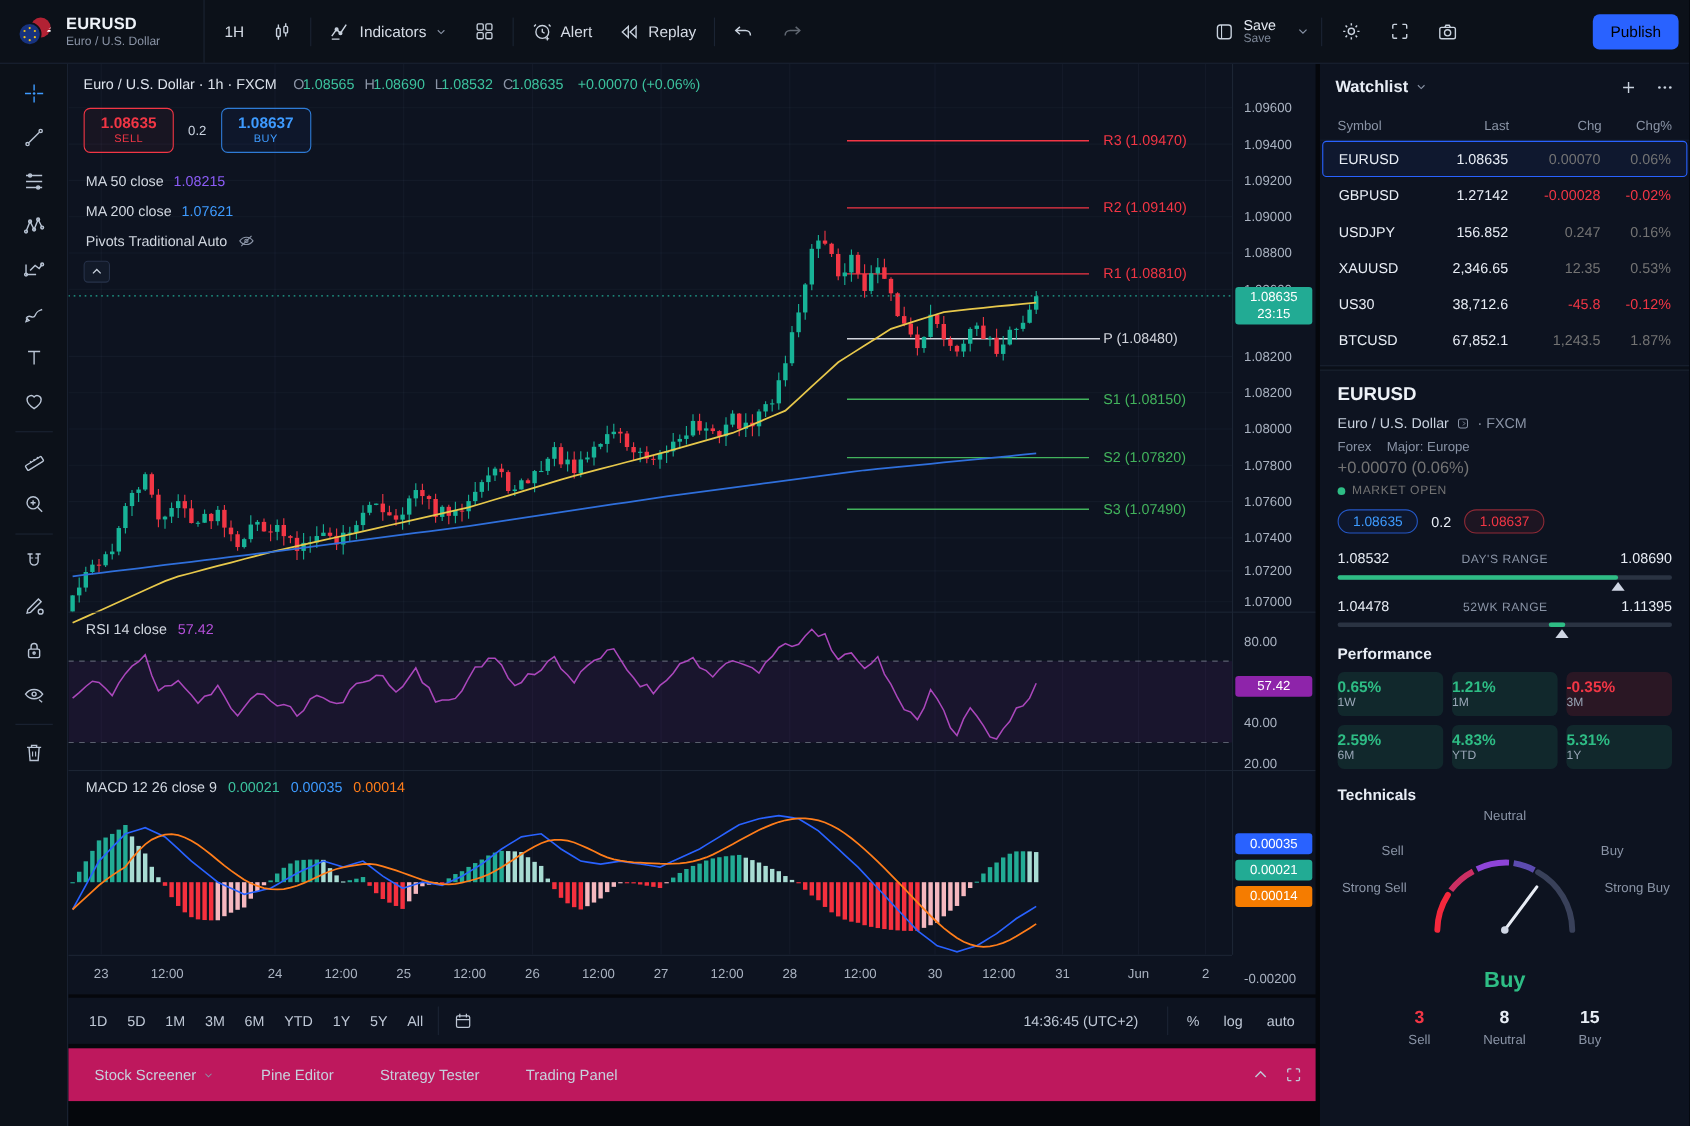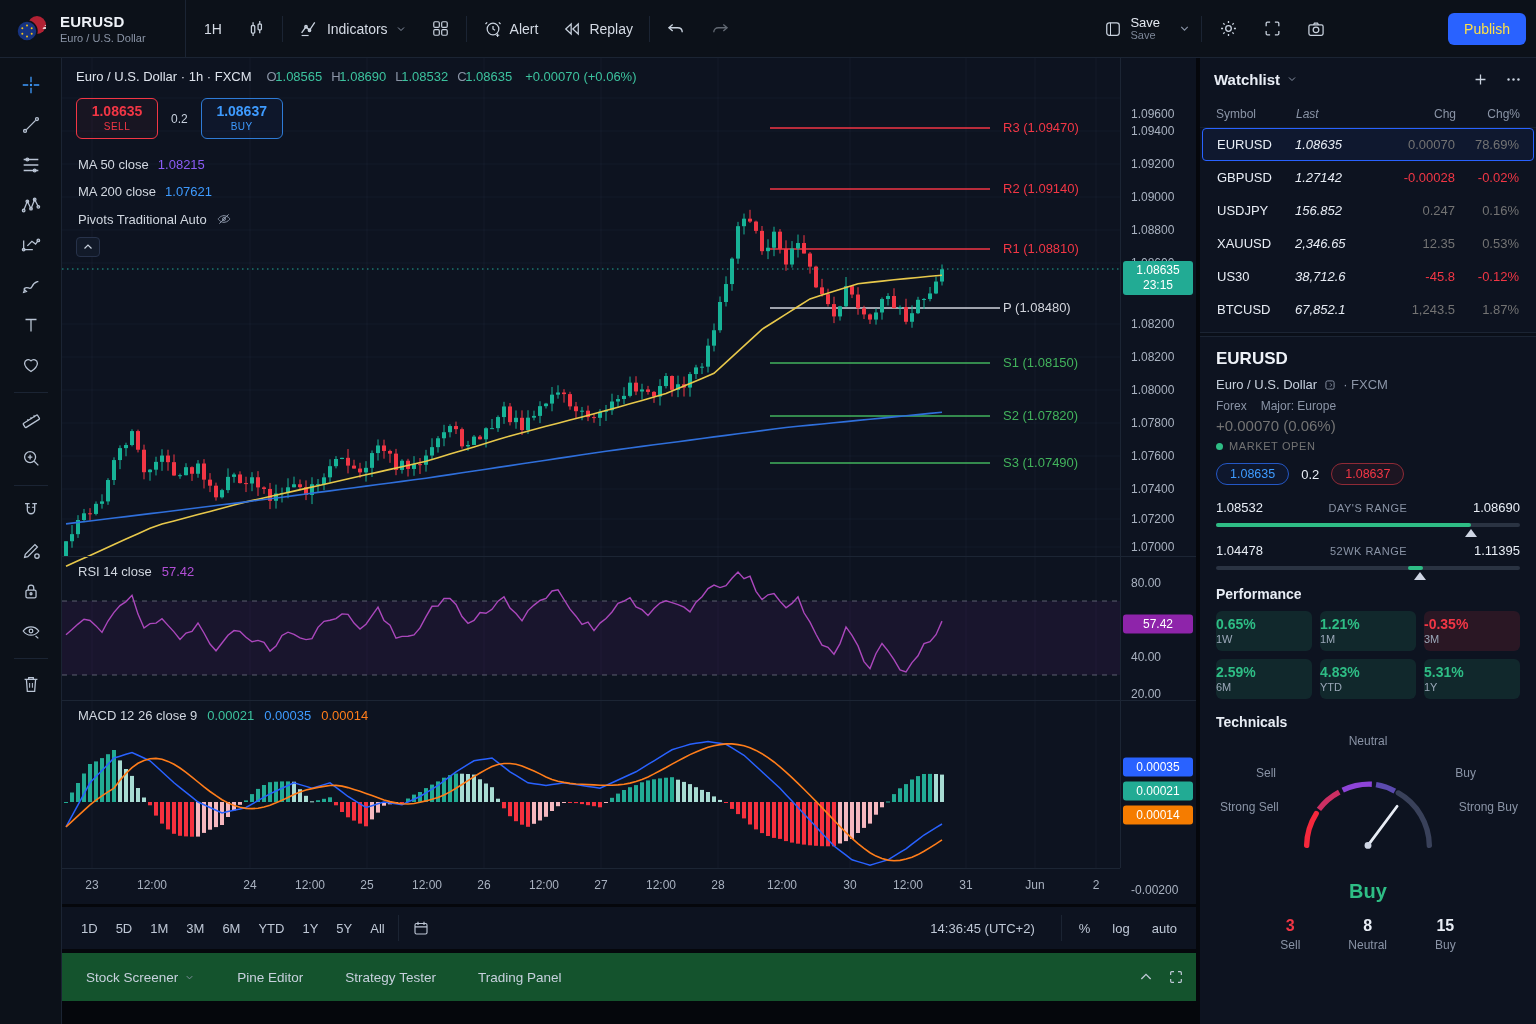--- a/index.html
+++ b/index.html
@@ -15,21 +15,21 @@
   .sym-names .t1 { font-size:15px; font-weight:bold; color:#eef2f8; letter-spacing:.2px; }
   .sym-names .t2 { font-size:11px; color:#8a94a6; margin-top:2px; }
   .tb-item { display:flex; align-items:center; gap:7px; padding:0 12px; height:38px; border-radius:6px;
              color:#d5dbe5; font-size:14px; cursor:pointer; }
   .tb-item svg { display:block; }
   .tb-sep { width:1px; height:26px; background:#1b2433; margin:0 4px; }
   .tb-right { margin-left:auto; display:flex; align-items:center; padding-right:10px; }
   .save-stack { display:flex; flex-direction:column; line-height:13px; }
   .save-stack .s1 { font-size:13px; color:#e4e9f1; }
   .save-stack .s2 { font-size:11px; color:#7d8798; }
-  .publish-btn { background:#2962ff; color:#fde047; font-size:14px; padding:8px 16px; border-radius:6px;
+  .publish-btn { background:#2962ff; color:#000000; font-size:14px; padding:8px 16px; border-radius:6px;
                  border:none; cursor:pointer; margin-left:110px; }
   .dim { opacity:.45; }
 
   
   .drawbar { position:absolute; top:58px; left:0; width:62px; bottom:0; background:#0c1119;
              border-right:1px solid #1b2433; display:flex; flex-direction:column; align-items:center;
              padding-top:8px; z-index:20; }
   .draw-tool { width:38px; height:38px; display:flex; align-items:center; justify-content:center;
                border-radius:6px; cursor:pointer; margin-bottom:2px; }
   .draw-sep { width:34px; height:1px; background:#1b2433; margin:6px 0; }
@@ -71,40 +71,40 @@
                   justify-content:center; cursor:pointer; z-index:10; }
   .pane-label { position:absolute; left:16px; display:flex; gap:10px; font-size:13px; z-index:10; }
   .pane-label .nm { color:#d1d7e0; }
 
   
   .range-bar { position:relative; margin-top:3px; width:1134px; height:42px; background:#0d1320;
                display:flex; align-items:center; padding:0 10px; }
   .rb-btn { font-size:13px; color:#bfc8d6; padding:5px 9px; border-radius:5px; cursor:pointer; }
   .rb-right { margin-left:auto; display:flex; align-items:center; gap:4px; }
   .rb-time { font-size:13px; color:#bfc8d6; margin-right:18px; cursor:pointer; }
-  .bottom-bar { position:relative; margin-top:4px; width:1134px; height:48px; background:#14532d;
+  .bottom-bar { position:relative; margin-top:4px; width:1134px; height:48px; background:#be185d;
                 display:flex; align-items:center; padding:0 12px; }
   .bb-item { font-size:13.5px; color:#c7d0dd; padding:8px 12px; margin-right:18px; cursor:pointer;
              display:flex; align-items:center; gap:6px; border-radius:5px; }
   .bb-right { margin-left:auto; display:flex; align-items:center; gap:14px; }
   .icon-btn { cursor:pointer; display:flex; align-items:center; justify-content:center; }
 
   
   .right-panel { position:absolute; top:58px; left:1199px; width:337px; bottom:0; background:#0d1320;
                  border-left:1px solid #05070c; z-index:10; overflow:hidden; }
   .wl-header { display:flex; align-items:center; height:42px; padding:0 14px; }
   .wl-title { font-size:15px; font-weight:bold; color:#e8edf5; display:flex; gap:6px; align-items:center; cursor:pointer; }
   .wl-actions { margin-left:auto; display:flex; gap:16px; }
   .wl-cols { display:flex; align-items:center; height:28px; padding:0 16px; font-size:12px; color:#8a94a6;
              border-bottom:1px solid #161f2e; }
   .wl-row { display:flex; align-items:center; height:33px; padding:0 14px; font-size:13px;
             border:1px solid transparent; border-radius:4px; margin:0 2px; cursor:pointer; }
   .wl-row.selected { border-color:#2962ff; background:rgba(41,98,255,.07); }
   .c-sym { flex:1; color:#e8edf5; }
-  .c-last { width:76px; color:#e8edf5;font-style:italic; }
+  .c-last { width:76px; text-align:right; color:#e8edf5; }
   .c-chg { width:84px; text-align:right; }
   .c-pct { width:64px; text-align:right; }
   .up { color:#737373; } .down { color:#f23645; }
   .wl-divider { height:5px; border-top:1px solid #1b2433; border-bottom:1px solid #1b2433; background:#0a0f18; margin-top:6px; }
 
   .sym-info { padding:12px 16px 0 16px; }
   .si-title { font-size:17px; font-weight:bold; color:#eef2f8; }
   .si-sub { margin-top:8px; font-size:13px; color:#c7d0dd; display:flex; align-items:center; gap:6px; }
   .si-class { margin-top:7px; font-size:12px; color:#8a94a6; display:flex; gap:14px; }
   .si-price { margin-top:10px; color:#eef2f8; }
@@ -871,21 +871,21 @@
           <rect x="872" y="716.0" width="4" height="28.0" fill="#a8dcd3"></rect>
           <rect x="878" y="716.6" width="4" height="27.4" fill="#a8dcd3"></rect>
           <path d="M4 768.8L10 757.8L16 746.8L22 735.8L28 724.8L34 718.6L40 712.4L46 706.2L52 700.0L58 698.2L64 696.3L70 694.5L76 697.3L82 700.0L88 702.8L94 708.3L100 713.8L106 719.3L112 724.8L118 729.6L124 734.4L130 739.2L136 744.0L142 746.8L148 749.5L154 752.3L160 755.0L166 753.6L172 752.3L178 750.9L184 749.5L190 746.1L196 742.6L202 739.2L208 735.8L214 733.0L220 730.3L226 727.5L232 724.8L238 726.6L244 728.4L250 730.3L256 728.4L262 726.6L268 724.8L274 729.3L280 733.9L286 738.5L292 742.2L298 745.8L304 749.5L310 747.7L316 745.8L322 744.0L328 744.9L334 745.8L340 746.8L346 744.0L352 741.3L358 738.5L364 734.8L370 731.2L376 727.5L382 722.9L388 718.3L394 713.8L400 710.1L406 706.4L412 702.8L418 701.8L424 700.9L430 700.0L436 704.6L442 709.2L448 713.8L454 717.4L460 721.1L466 724.8L472 725.7L478 726.6L484 727.5L490 726.6L496 725.7L502 724.8L508 725.7L514 726.6L520 727.5L526 728.4L532 729.3L538 730.3L544 727.5L550 724.8L556 722.0L562 719.3L568 716.5L574 713.8L580 710.1L586 706.4L592 702.8L598 699.1L604 695.4L610 691.8L616 689.9L622 688.1L628 686.3L634 685.3L640 684.4L646 683.5L652 684.4L658 685.3L664 686.3L670 689.9L676 693.6L682 697.3L688 702.8L694 708.3L700 713.8L706 719.3L712 724.8L718 730.3L724 736.7L730 743.1L736 749.5L742 755.9L748 762.3L754 768.8L760 775.2L766 781.6L772 788.0L778 792.6L784 797.2L790 801.8L796 803.6L802 805.4L808 807.3L814 805.4L820 803.6L826 801.8L832 798.1L838 794.4L844 790.8L850 786.2L856 781.6L862 777.0L868 773.3L874 769.7L880 766.0" stroke="#2962ff" stroke-width="1.5" fill="none"></path>
           <path d="M4 768.8L10 763.3L16 757.8L22 752.3L28 746.8L34 742.1L40 737.8L46 733.9L52 730.1L58 722.3L64 715.4L70 709.6L76 705.3L82 702.6L88 700.8L94 700.4L100 701.2L106 703.4L112 706.3L118 710.0L124 714.4L130 719.1L136 724.0L142 728.9L148 733.5L154 737.7L160 741.7L166 744.9L172 747.4L178 749.3L184 750.4L190 750.6L196 750.2L202 749.0L208 747.2L214 744.8L220 742.2L226 739.4L232 736.5L238 734.0L244 732.0L250 730.6L256 729.4L262 728.4L268 727.5L274 727.4L280 728.1L286 729.6L292 731.4L298 733.3L304 735.4L310 737.6L316 739.7L322 741.9L328 743.6L334 744.9L340 745.8L346 746.0L352 745.5L358 744.3L364 742.9L370 741.3L376 739.4L382 737.0L388 733.9L394 730.3L400 726.5L406 722.6L412 718.6L418 715.0L424 711.6L430 708.6L436 706.5L442 705.5L448 705.5L454 706.3L460 707.9L466 710.4L472 713.0L478 715.9L484 718.9L490 721.4L496 723.2L502 724.4L508 725.4L514 726.0L520 726.3L526 726.6L532 726.9L538 727.2L544 727.3L550 727.2L556 726.9L562 726.2L568 725.1L574 723.5L580 721.5L586 718.9L592 715.9L598 712.7L604 709.5L610 706.1L616 702.9L622 699.7L628 696.6L634 693.9L640 691.4L646 689.3L652 687.7L658 686.6L664 685.9L670 685.9L676 686.6L682 687.8L688 689.7L694 692.4L700 695.7L706 699.6L712 704.0L718 708.9L724 714.1L730 719.6L736 725.4L742 731.3L748 737.3L754 743.4L760 749.6L766 755.9L772 762.3L778 768.5L784 774.6L790 780.4L796 785.7L802 790.4L808 794.7L814 798.1L820 800.5L826 802.1L832 802.7L838 802.4L844 801.1L850 799.2L856 796.6L862 793.2L868 789.6L874 785.9L880 781.9" stroke="#ff7d1a" stroke-width="1.6" fill="none"></path>
         </svg>
 
       <div class="pane-divider" style="top:498px"></div>
       <div class="pane-divider" style="top:642px"></div>
 
       <div class="price-axis" id="price-axis">
-          <div class="pa-label" style="top: 56px;">1.09600</div>
+          <div class="pa-label" style="top: 40px;">1.09600</div>
           <div class="pa-label" style="top: 73px;">1.09400</div>
           <div class="pa-label" style="top: 106px;">1.09200</div>
           <div class="pa-label" style="top: 139px;">1.09000</div>
           <div class="pa-label" style="top: 172px;">1.08800</div>
           <div class="pa-label" style="top: 205px;">1.08600</div>
           <div class="pa-label" style="top: 266px;">1.08200</div>
           <div class="pa-label" style="top: 299px;">1.08200</div>
           <div class="pa-label" style="top: 332px;">1.08000</div>
           <div class="pa-label" style="top: 365px;">1.07800</div>
           <div class="pa-label" style="top: 398px;">1.07600</div>
@@ -1058,21 +1058,21 @@
         <span class="c-sym" style="color: rgb(138, 148, 166);">Symbol</span>
         <span class="c-last" style="color: rgb(138, 148, 166);">Last</span>
         <span class="c-chg" style="color: rgb(138, 148, 166);">Chg</span>
         <span class="c-pct" style="color: rgb(138, 148, 166);">Chg%</span>
       </div>
     <div id="wl-rows">
         <div class="wl-row selected">
           <span class="c-sym">EURUSD</span>
           <span class="c-last">1.08635</span>
           <span class="c-chg up">0.00070</span>
-          <span class="c-pct up">78.69%</span>
+          <span class="c-pct up">0.06%</span>
         </div>
         <div class="wl-row">
           <span class="c-sym">GBPUSD</span>
           <span class="c-last">1.27142</span>
           <span class="c-chg down">-0.00028</span>
           <span class="c-pct down">-0.02%</span>
         </div>
         <div class="wl-row">
           <span class="c-sym">USDJPY</span>
           <span class="c-last">156.852</span>

